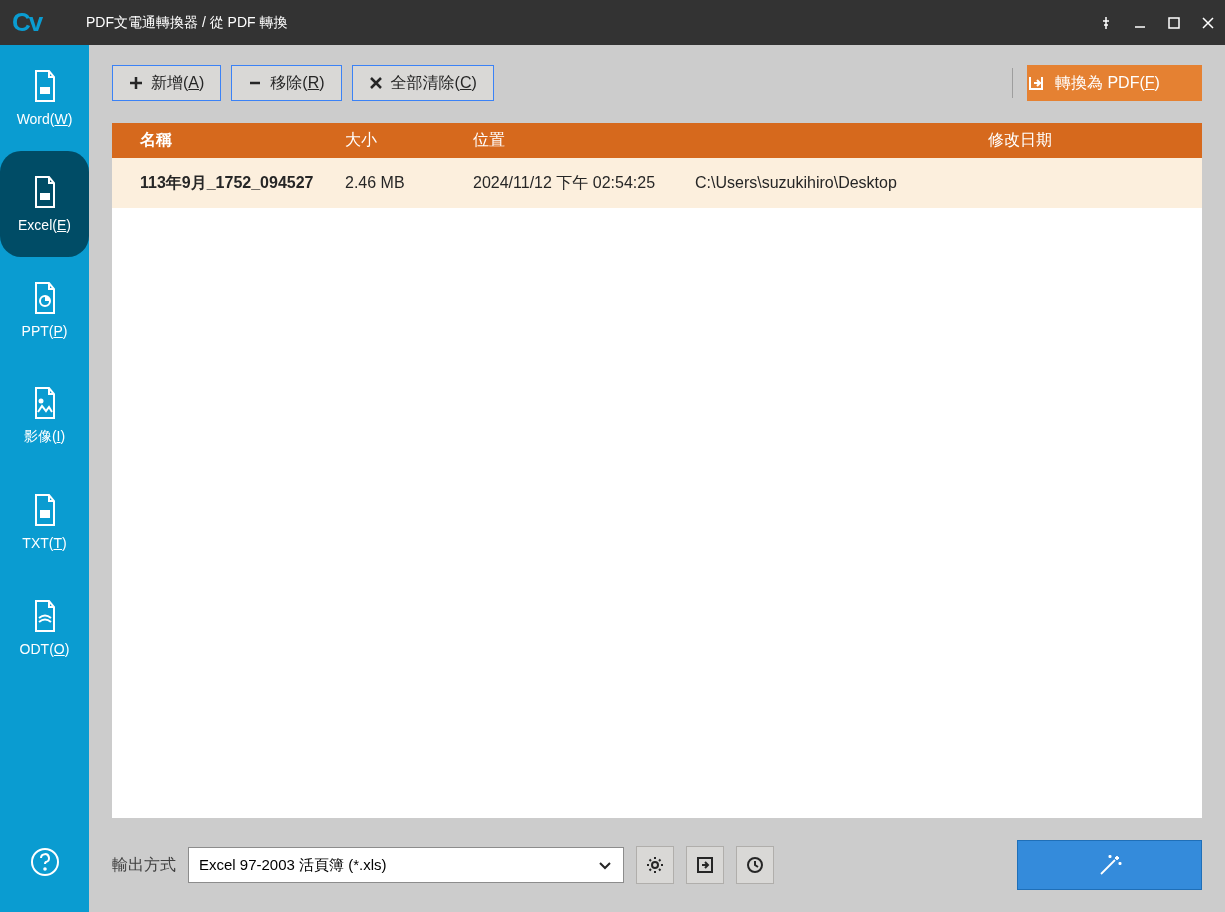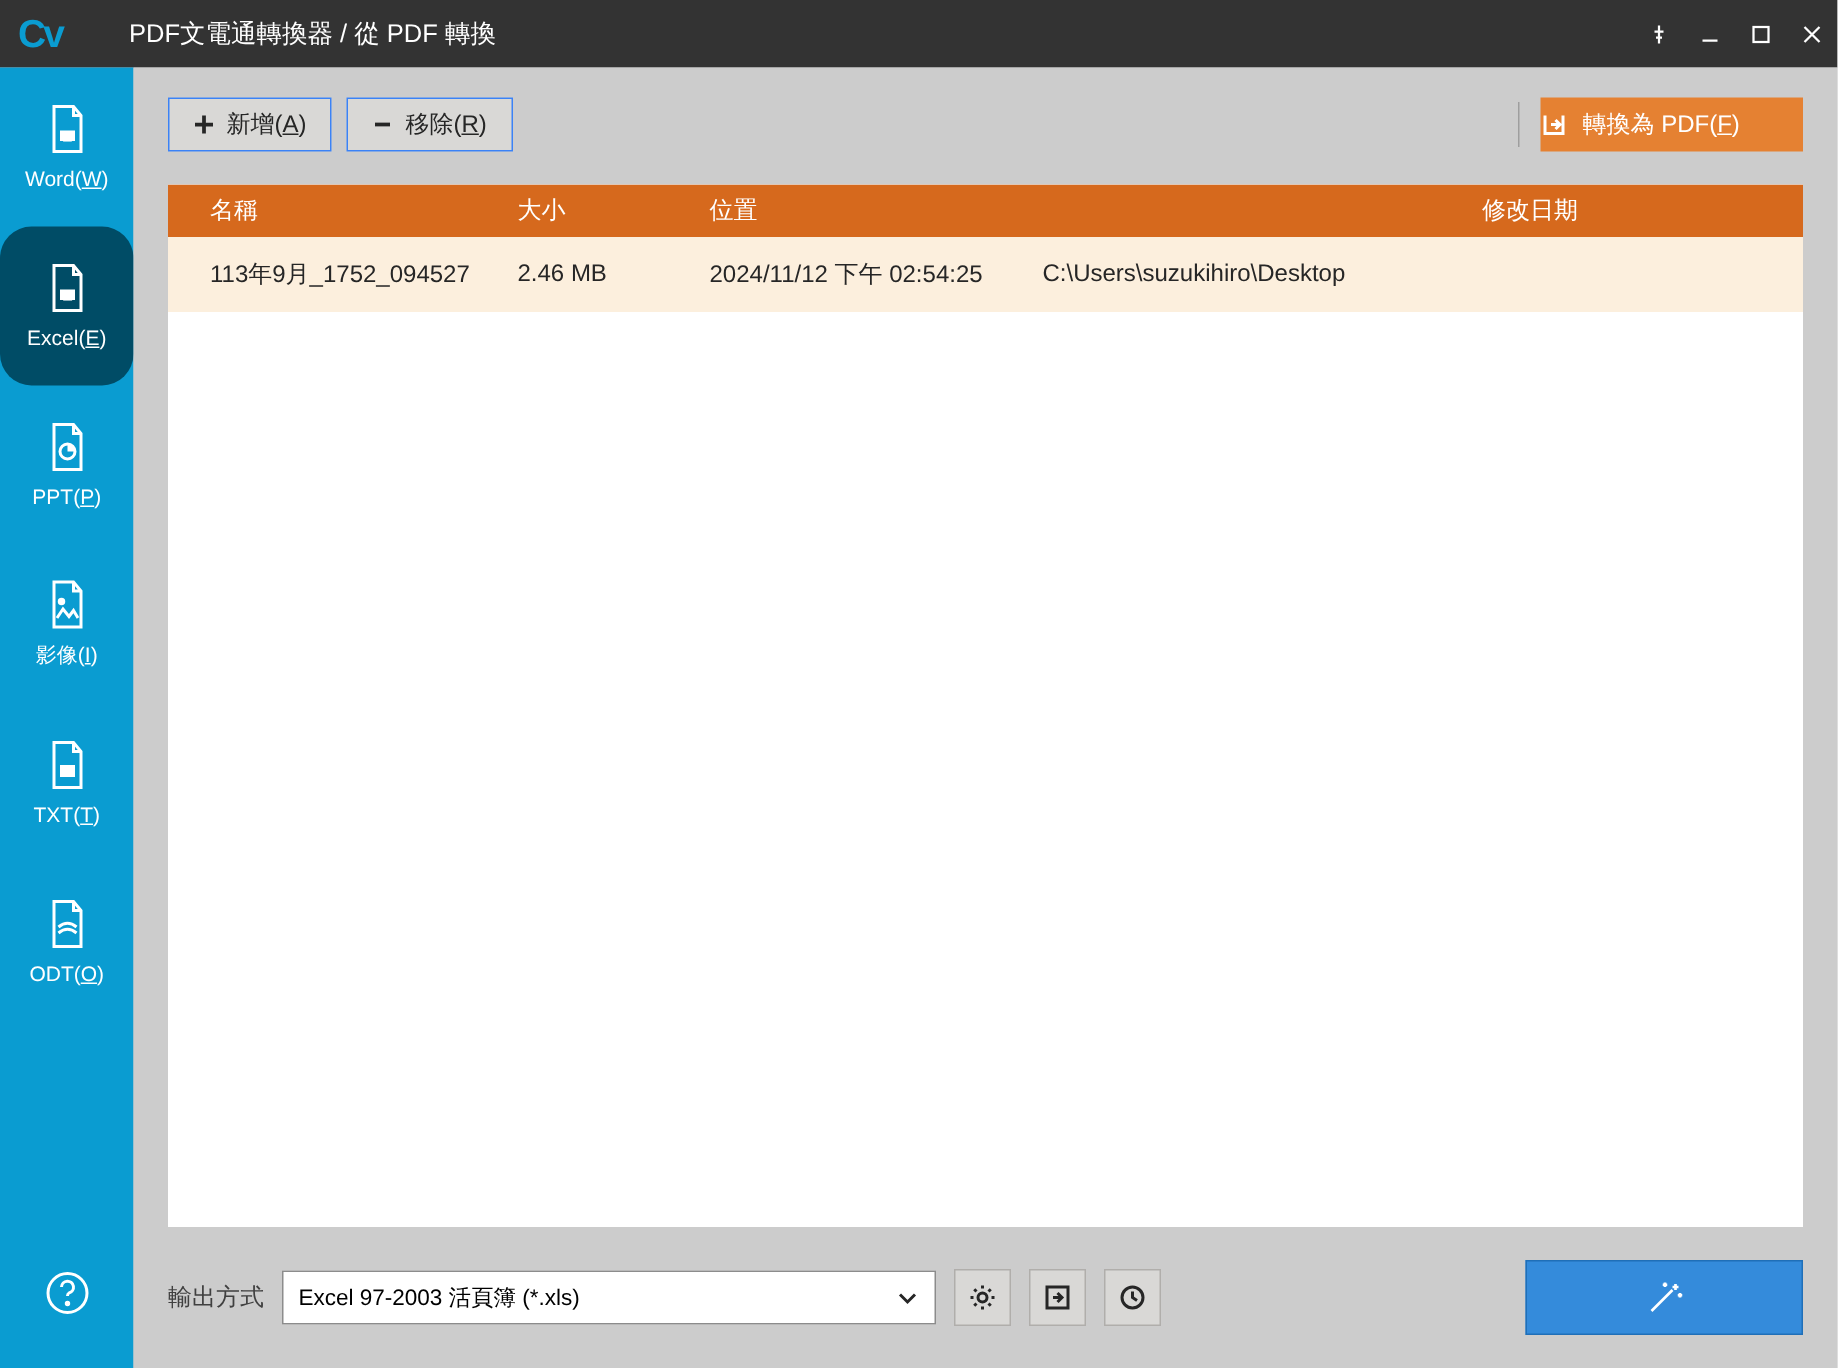--- a/index.html
+++ b/index.html
@@ -18,21 +18,21 @@
     color: #ffffff;
   }
   .logo {
     width: 70px; height: 45px;
     display: flex; align-items: center;
     font-size: 26px; font-weight: bold;
     color: #0a9cd1;
     font-family: Arial, sans-serif;
     letter-spacing: -2px;
   }
-  .app-title { font-size: 17px; margin-left: 4px; }
+  .app-title { font-size: 14px; margin-left: 4px; }
   .win-controls {
     margin-left: auto;
     display: flex;
     align-items: center;
     height: 100%;
   }
   .win-btn {
     width: 34px; height: 45px;
     display: flex; align-items: center; justify-content: center;
     color: #ffffff;
@@ -116,21 +116,21 @@
     overflow: hidden;
   }
   .thead {
     height: 35px;
     background: #d6691d;
     color: #ffffff;
     display: flex; align-items: center;
     font-size: 16px;
   }
   .th, .td { padding: 0 8px; }
-  .col-name { width: 225px; padding-left: 28px; }
+  .col-name { width: 225px; padding-left: 28px; font-weight: bold; }
   .col-size { width: 128px; }
   .col-date { width: 222px; }
   .col-loc { flex: 1; }
   .trow {
     height: 50px;
     display: flex; align-items: center;
     font-size: 16px;
     color: #262626;
     background: #fcefdd;
   }
@@ -267,20 +267,26 @@
             <path d="M7 1 L7 13 M1 7 L13 7"></path>
           </svg>
         <span><span>新增(</span><u>A</u><span>)</span></span>
       </button>
       <button class="tbtn">
         <svg viewBox="0 0 14 14">
             <path d="M2 7 L12 7"></path>
           </svg>
         <span><span>移除(</span><u>R</u><span>)</span></span>
       </button>
+      <button class="tbtn">
+        <svg viewBox="0 0 14 14">
+            <path d="M2 2 L12 12 M12 2 L2 12"></path>
+          </svg>
+        <span><span>全部清除(</span><u>C</u><span>)</span></span>
+      </button>
       <div class="toolbar-spacer"></div>
       <div class="vdiv"></div>
       <button class="convert-btn">
         <svg viewBox="0 0 18 18">
             <path d="M3 3 V15 H15 V3 M7 9 L13 9 M10 6 L13 9 L10 12"></path>
           </svg>
         <span><span>轉換為 PDF(</span><u>F</u><span>)</span></span>
       </button>
     </div>
 

